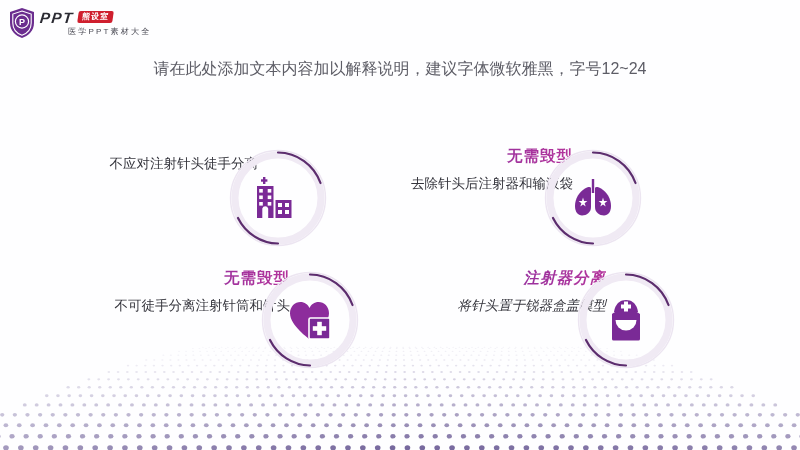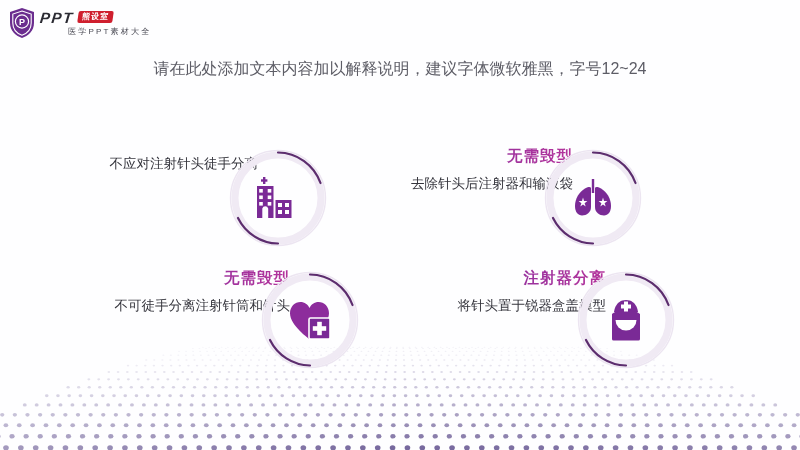--- a/index.html
+++ b/index.html
@@ -169,21 +169,21 @@
     display: flex;
     align-items: center;
     justify-content: center;
   }
   .icon-holder svg { display: block; }
 
   
   #block-1 { left: 30px;  top: 146px; }
   #block-2 { left: 345px; top: 146px; }
   #block-3 { left: 62px;  top: 268px; }
-  #block-4 { left: 378px; top: 268px; }
+  #block-4 { left: 378px; top: 268px; font-style: italic; }
 </style>
 </head>
 <body>
 
 <div id="slide">
 
   <svg class="dotfield" viewBox="0 0 880 120" preserveAspectRatio="none">
     <g id="dots">
         <ellipse cx="242.88" cy="7.20" rx="0.90" ry="0.56" fill="#5b4a8a" opacity="0.051"></ellipse>
         <ellipse cx="249.14" cy="7.20" rx="0.90" ry="0.56" fill="#5b4a8a" opacity="0.052"></ellipse>

